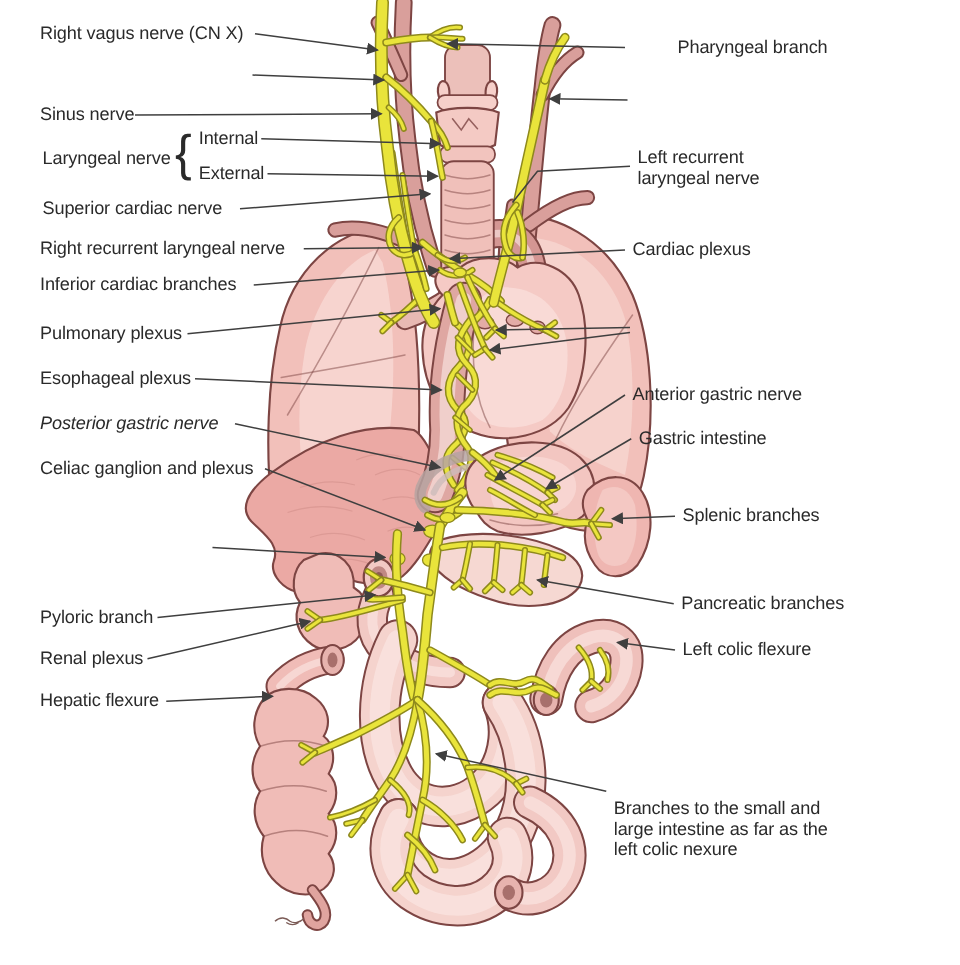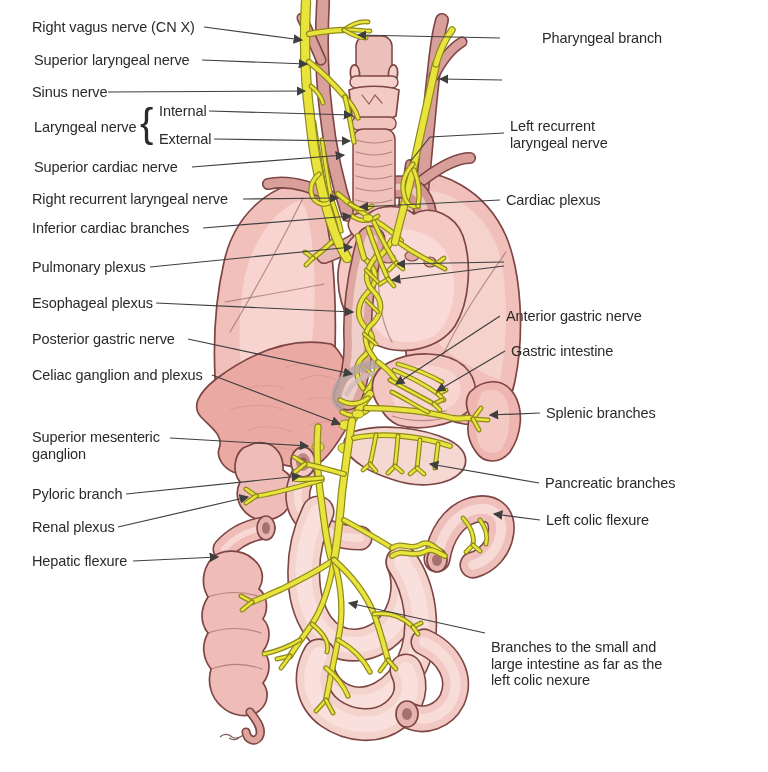--- a/index.html
+++ b/index.html
@@ -440,35 +440,32 @@
         <polyline points="505,351 437,391" class="leader" marker-end="url(#arr)"></polyline>
         <polyline points="540,413 490,415" class="leader" marker-end="url(#arr)"></polyline>
         <polyline points="539,483 430,464" class="leader" marker-end="url(#arr)"></polyline>
         <polyline points="540,520 494,514" class="leader" marker-end="url(#arr)"></polyline>
         <polyline points="485,633 349,603" class="leader" marker-end="url(#arr)"></polyline>
       </g>
 </svg>
 
 <div id="labels">
       <div class="label" style="left: 28px; top: 19px;">Right vagus nerve (CN X)</div>
-      <div class="label" style="left: 30px; top: 52px;">Superior laryngeal nerve</div>
       <div class="label" style="left: 28px; top: 84px;">Sinus nerve</div>
       <div class="label" style="left: 30px; top: 119px;">Laryngeal nerve</div>
       <div class="label brace" style="left: 136px; top: 103px;">{</div>
       <div class="label" style="left: 155px; top: 103px;">Internal</div>
       <div class="label" style="left: 155px; top: 131px;">External</div>
       <div class="label" style="left: 30px; top: 159px;">Superior cardiac nerve</div>
       <div class="label" style="left: 28px; top: 191px;">Right recurrent laryngeal nerve</div>
       <div class="label" style="left: 28px; top: 220px;">Inferior cardiac branches</div>
       <div class="label" style="left: 28px; top: 259px;">Pulmonary plexus</div>
       <div class="label" style="left: 28px; top: 295px;">Esophageal plexus</div>
-      <div class="label" style="left: 28px; top: 331px;">Posterior gastric nerve</div>
+      <div class="label" style="left: 28px; top: 331px; font-style: italic;">Posterior gastric nerve</div>
       <div class="label" style="left: 28px; top: 367px;">Celiac ganglion and plexus</div>
-      <div class="label" style="left: 28px; top: 429px;">Superior mesenteric
-ganglion</div>
       <div class="label" style="left: 28px; top: 486px;">Pyloric branch</div>
       <div class="label" style="left: 28px; top: 519px;">Renal plexus</div>
       <div class="label" style="left: 28px; top: 553px;">Hepatic flexure</div>
       <div class="label" style="left: 502px; top: 30px; margin-left: 36px;">Pharyngeal branch</div>
       <div class="label" style="left: 506px; top: 118px;">Left recurrent
 laryngeal nerve</div>
       <div class="label" style="left: 502px; top: 192px;">Cardiac plexus</div>
       <div class="label" style="left: 502px; top: 308px;">Anterior gastric nerve</div>
       <div class="label" style="left: 507px; top: 343px;">Gastric intestine</div>
       <div class="label" style="left: 542px; top: 405px;">Splenic branches</div>

